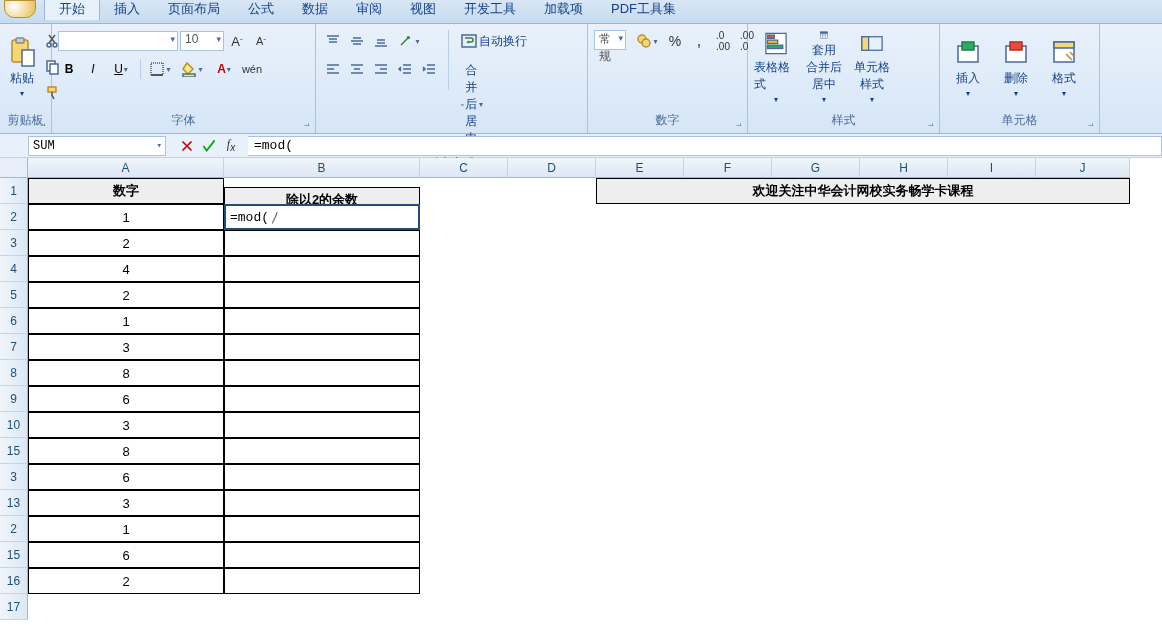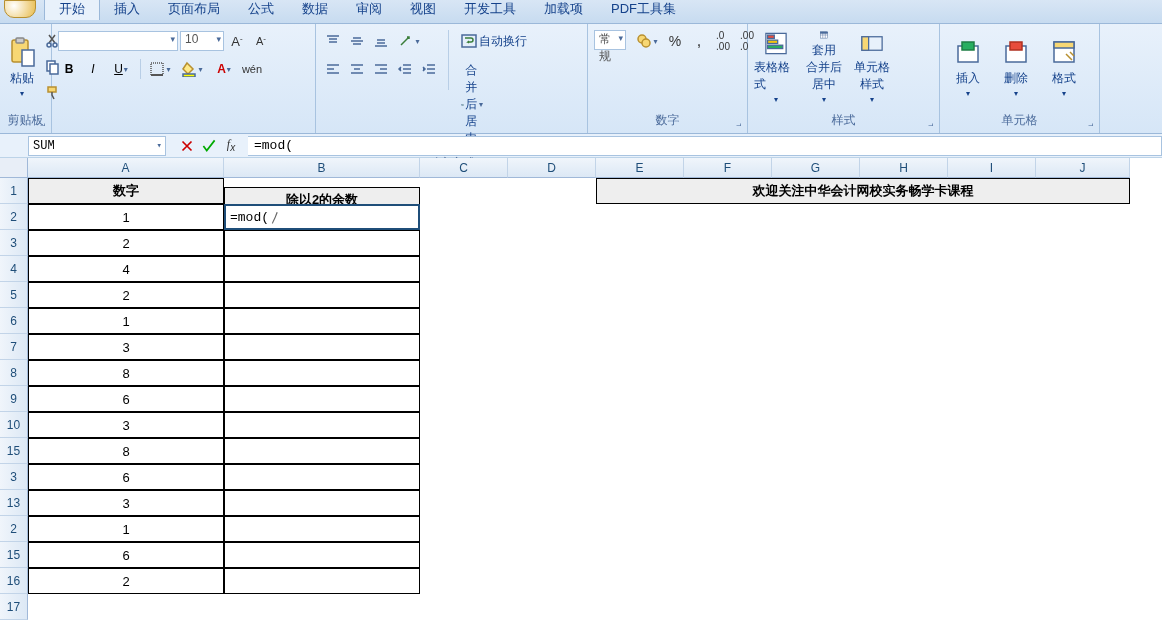--- a/index.html
+++ b/index.html
@@ -136,20 +136,21 @@
             </svg>
           </div>
         <div class="btn-icon btn-drop">
             <span style="color:#c00;font-weight:bold">A</span>
           </div>
         <div class="btn-icon">
             <span style="font-size:11px;color:#333">wén</span>
           </div>
       </div>
     </div>
+    <div class="group-label">字体</div>
   </div>
 
   <div class="group" style="width:272px">
     <div class="group-body">
       <div class="col" style="gap:6px">
         <div class="row">
           <div class="btn-icon">
               <svg viewBox="0 0 16 16">
                 <line x1="2" y1="3" x2="14" y2="3"></line>
                 <line x1="4" y1="6" x2="12" y2="6"></line>

